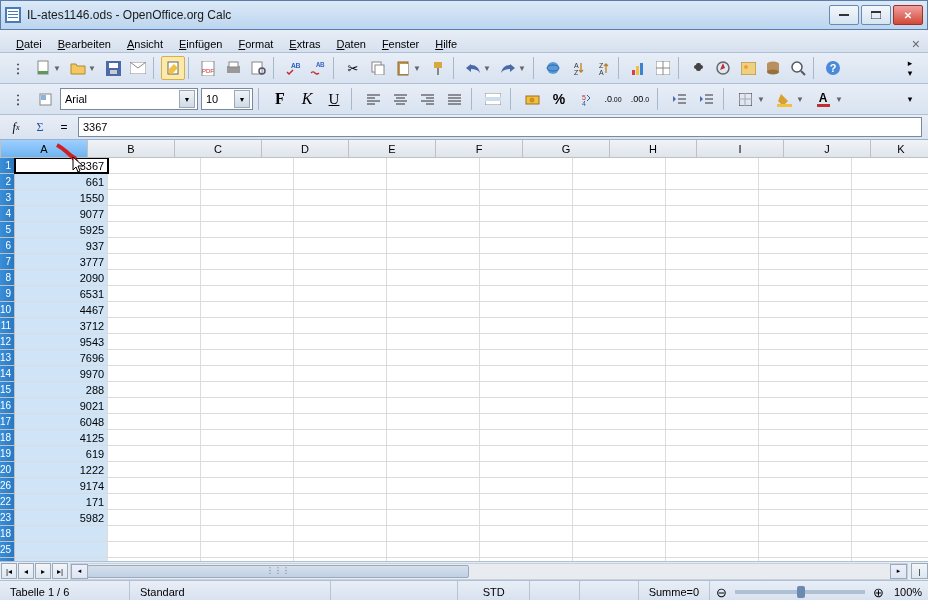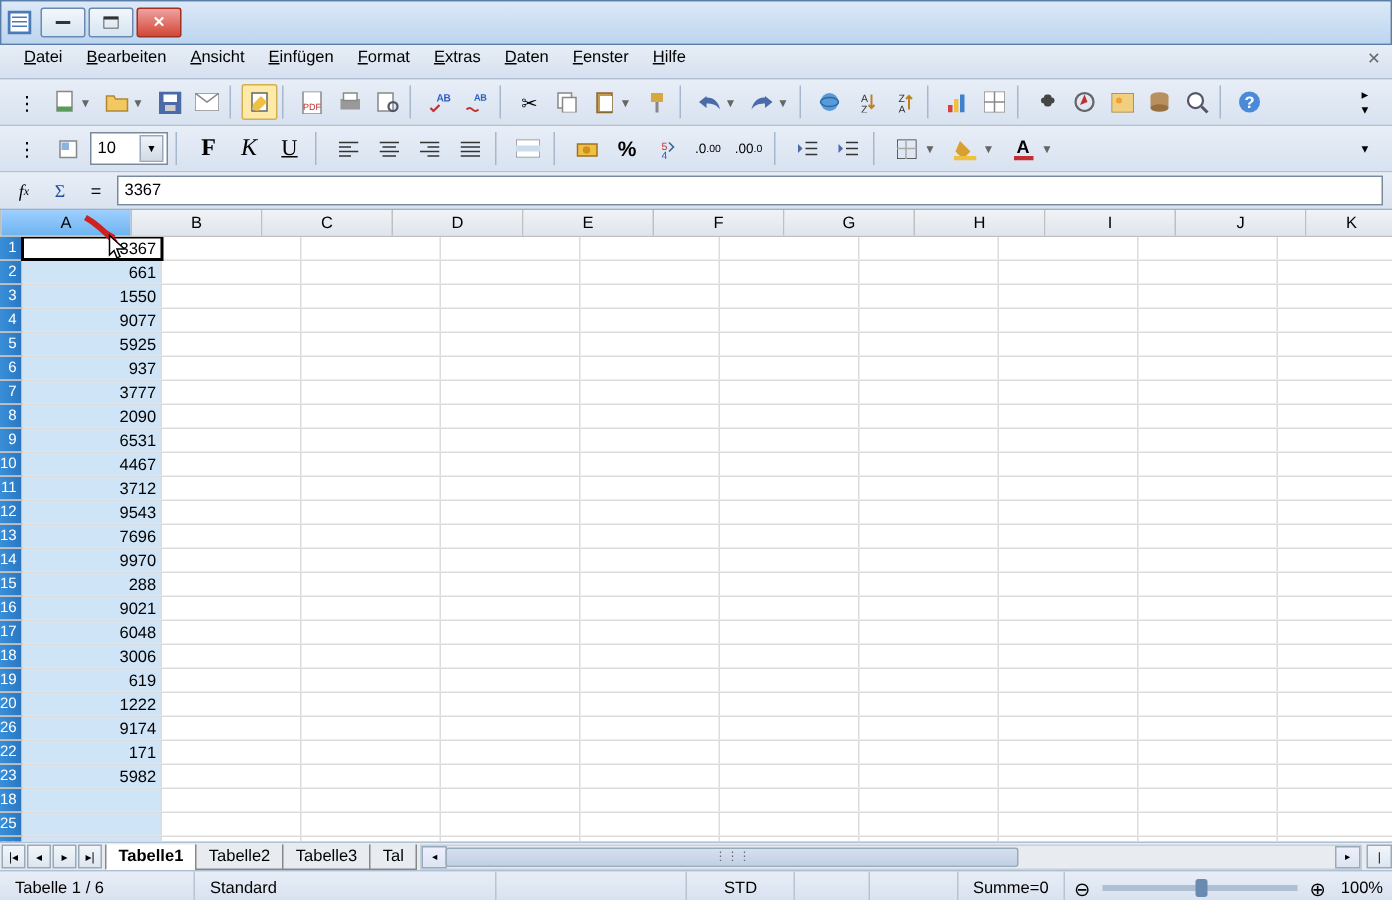--- a/index.html
+++ b/index.html
@@ -2,21 +2,21 @@
 <html><head>
 <meta charset="utf-8">
 <style>
 html,body{margin:0;padding:0;font-family:"Segoe UI",Tahoma,sans-serif;font-size:11px;background:#fff;overflow:hidden;width:928px;height:600px}
 .titlebar{height:28px;background:linear-gradient(#dce9f7,#bcd5ef);border:1px solid #5a7ca8;display:flex;align-items:center;padding:0 4px;position:relative}
 .titlebar .icon{width:16px;height:16px;margin-right:6px;display:flex;align-items:center;justify-content:center}
 .titlebar .title{color:#1a1a1a;font-size:12px;flex:1}
 .winbtns{display:flex;gap:2px}
 .winbtn{width:28px;height:18px;border:1px solid #6b8aaf;border-radius:2px;display:flex;align-items:center;justify-content:center;background:linear-gradient(#f3f7fb,#d6e4f2);font-size:10px}
 .winbtn.close{background:linear-gradient(#f0a0a0,#d14836);color:#fff;font-weight:bold;border-color:#a03020}
-.menubar{height:22px;background:linear-gradient(#e8eef7,#d6e0ee);border-bottom:1px solid #b0c0d4;display:flex;align-items:flex-start;padding:0 8px;gap:2px;position:relative}
+.menubar{height:22px;background:linear-gradient(#e8eef7,#d6e0ee);border-bottom:1px solid #b0c0d4;display:flex;align-items:flex-end;padding:0 8px;gap:2px;position:relative}
 .menuitem{padding:2px 8px}
 .menuitem u{text-decoration:underline}
 .closex{position:absolute;right:8px;font-size:14px;color:#666}
 .toolbar{height:30px;background:linear-gradient(#e8eef7,#d8e2f0);border-bottom:1px solid #b0c0d4;display:flex;align-items:center;padding:0 6px;gap:1px}
 .tbtn{width:22px;height:22px;display:flex;align-items:center;justify-content:center;border:1px solid transparent;border-radius:2px;font-size:13px}
 .tbtn.active{background:#fde9a8;border-color:#d4b050}
 .tsep{width:4px;height:22px;border-left:1px solid #a8b8cc;margin:0 2px}
 .texp{width:12px;font-size:8px;color:#666;margin-left:-3px}
 .fontbar{height:30px;background:linear-gradient(#e8eef7,#d8e2f0);border-bottom:1px solid #b0c0d4;display:flex;align-items:center;padding:0 6px;gap:3px}
 .combo{height:20px;border:1px solid #7a8a9e;background:#fff;display:flex;align-items:center;padding:0 2px 0 4px}
@@ -63,20 +63,21 @@
 <div class="titlebar">
   <span class="icon">
       <svg width="16" height="16">
         <rect width="16" height="16" fill="#4a7ab8"></rect>
         <rect x="2" y="2" width="12" height="12" fill="#fff"></rect>
         <rect x="3" y="4" width="10" height="1" fill="#4a7ab8"></rect>
         <rect x="3" y="7" width="10" height="1" fill="#4a7ab8"></rect>
         <rect x="3" y="10" width="10" height="1" fill="#4a7ab8"></rect>
       </svg>
     </span>
+  <span class="title">IL-ates1146.ods - OpenOffice.org Calc</span>
   <div class="winbtns">
     <div class="winbtn">
         <svg width="10" height="2">
           <rect width="10" height="2" fill="#333"></rect>
         </svg>
       </div>
     <div class="winbtn">
         <svg width="10" height="8">
           <rect x="0" y="0" width="10" height="8" fill="none" stroke="#333" stroke-width="1"></rect>
           <rect x="0" y="0" width="10" height="2" fill="#333"></rect>
@@ -281,20 +282,24 @@
   <div class="tbtn" style="font-size:9px">▸<br>▾</div>
 </div>
 
 <div class="fontbar">
   <div class="tbtn">⋮</div>
   <div class="tbtn">
       <svg width="15" height="15">
         <rect x="2" y="2" width="11" height="11" fill="#fff" stroke="#888"></rect>
         <rect x="3" y="3" width="5" height="5" fill="#8ab4e0"></rect>
       </svg>
+    </div>
+  <div class="combo" style="width:130px">
+      <span>Arial</span>
+      <span class="arrow">▼</span>
     </div>
   <div class="combo" style="width:44px">
       <span>10</span>
       <span class="arrow">▼</span>
     </div>
   <div class="tsep"></div>
   <div class="tbtn fbold">F</div>
   <div class="tbtn fital">K</div>
   <div class="tbtn funder">U</div>
   <div class="tsep"></div>
@@ -653,21 +658,21 @@
           <div class="cell" style="width: 86px;"></div>
           <div class="cell" style="width: 86px;"></div>
           <div class="cell" style="width: 86px;"></div>
           <div class="cell" style="width: 86px;"></div>
           <div class="cell" style="width: 86px;"></div>
           <div class="cell" style="width: 86px;"></div>
           <div class="cell" style="width: 86px;"></div>
           <div class="cell" style="width: 86px;"></div>
         </div>
         <div class="row">
-          <div class="cell selcol" style="width: 86px;">3006</div>
+          <div class="cell selcol" style="width: 86px;">4125</div>
           <div class="cell" style="width: 86px;"></div>
           <div class="cell" style="width: 86px;"></div>
           <div class="cell" style="width: 86px;"></div>
           <div class="cell" style="width: 86px;"></div>
           <div class="cell" style="width: 86px;"></div>
           <div class="cell" style="width: 86px;"></div>
           <div class="cell" style="width: 86px;"></div>
           <div class="cell" style="width: 86px;"></div>
           <div class="cell" style="width: 86px;"></div>
         </div>
@@ -779,26 +784,20 @@
 
 <svg class="cursor-arrow" width="14" height="18">
     <path d="M1 1l0 13 3-3 2 5 2-1-2-5 5 0z" fill="#fff" stroke="#000"></path>
   </svg>
 
 <div class="tabbar">
   <div class="navbtn">|◂</div>
   <div class="navbtn">◂</div>
   <div class="navbtn">▸</div>
   <div class="navbtn">▸|</div>
-  <div id="sheettabs" style="display:flex;margin-left:3px">
-      <div class="sheettab active">Tabelle1</div>
-      <div class="sheettab">Tabelle2</div>
-      <div class="sheettab">Tabelle3</div>
-      <div class="sheettab">Tal</div>
-    </div>
   <div class="hscroll">
     <div class="hbtn">◂</div>
     <div class="hthumb">
         <div style="text-align:center;font-size:8px;color:#667">⋮⋮⋮</div>
       </div>
     <div class="hbtn" style="margin-left:auto">▸</div>
   </div>
   <div class="navbtn" style="width:15px">|</div>
 </div>
 

